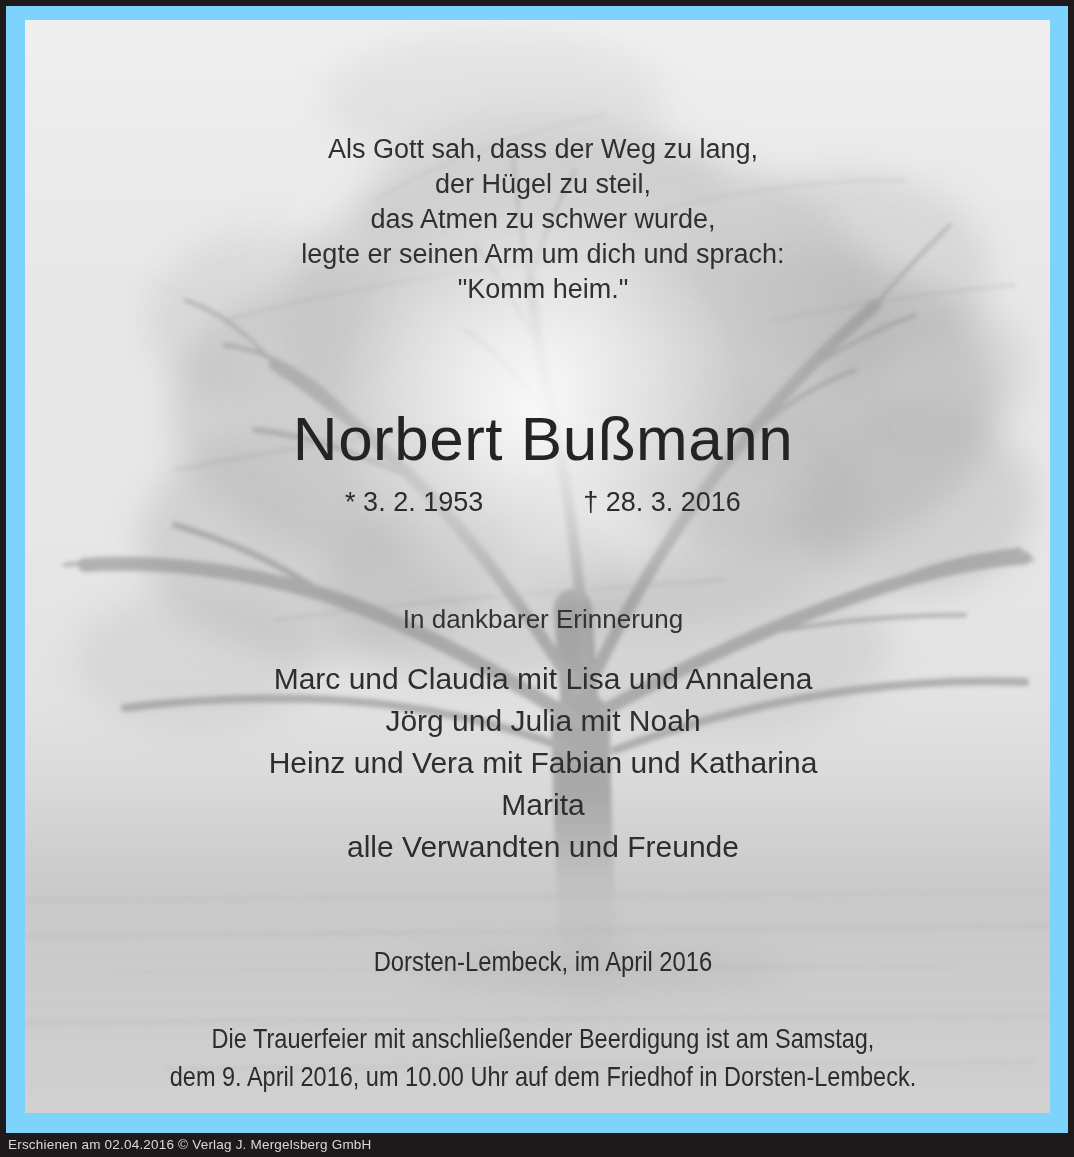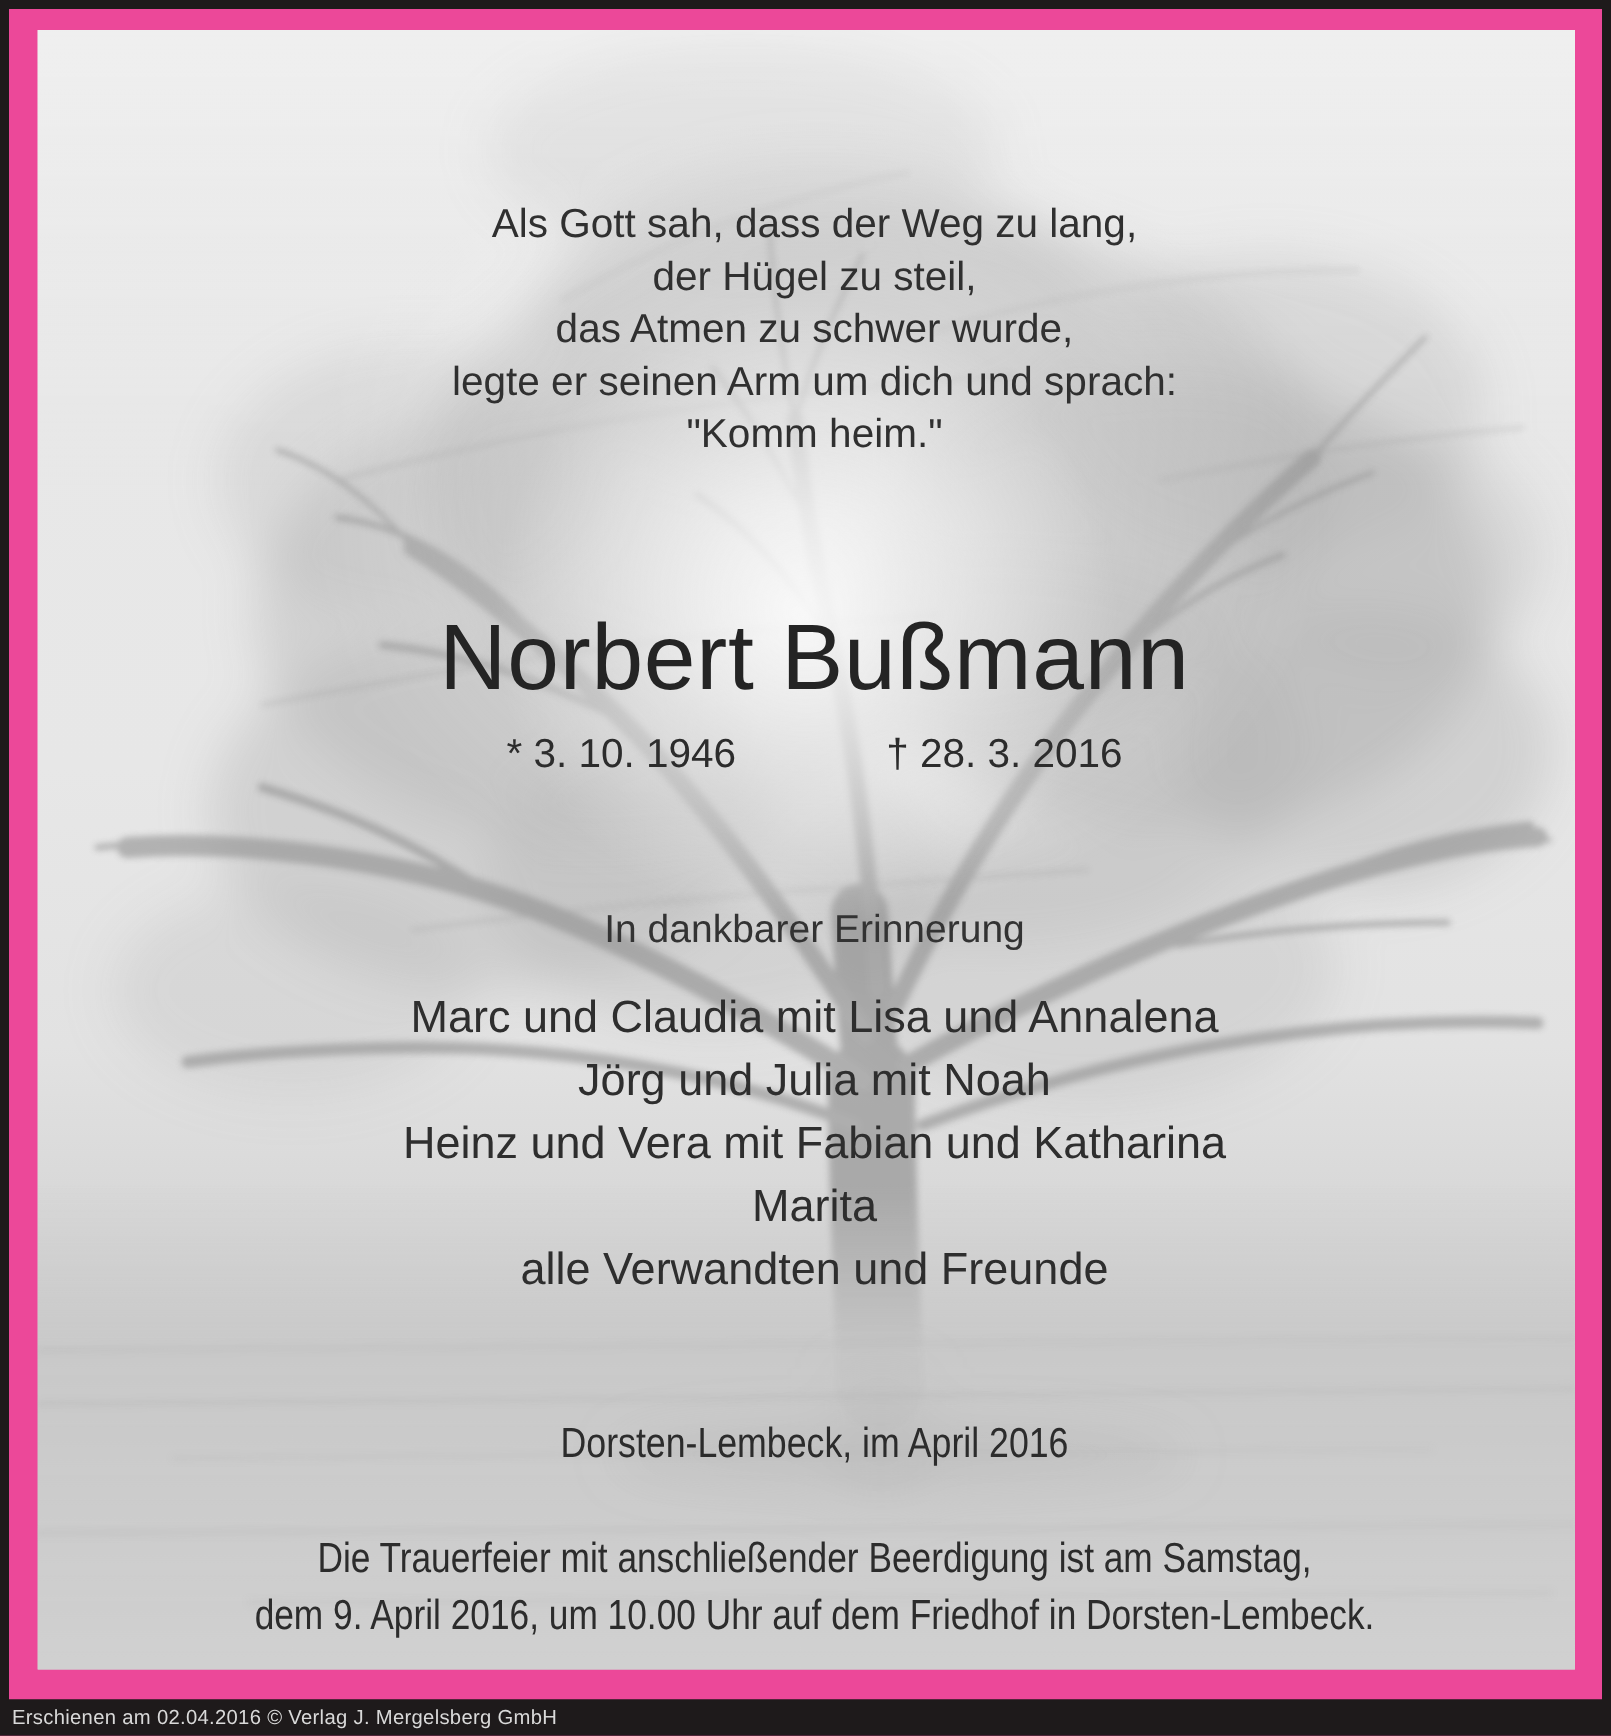--- a/index.html
+++ b/index.html
@@ -4,21 +4,21 @@
 <style>
   html,body{margin:0;padding:0;}
   body{
     width:1074px;height:1157px;position:relative;
     background:#1e1a1b;
     font-family:"Liberation Sans","DejaVu Sans",sans-serif;
     overflow:hidden;
   }
   .paper{
     position:absolute;top:6px;left:6px;right:6px;bottom:24px;
-    background:#ec4899;
+    background:#7dd3fc;
     text-decoration:underline;
   }
   .photo{
     position:absolute;top:14px;left:19px;width:1025px;height:1093px;
     overflow:hidden;
     background:
       linear-gradient(180deg,
         #e9e9e9 0%, #e7e7e7 45%, #e2e2e2 62%,
         #d3d3d3 76%, #c7c7c7 84%, #c9c9c9 92%, #d2d2d2 100%);
   }
@@ -144,21 +144,21 @@
         <div class="line">Als Gott sah, dass der Weg zu lang,</div>
         <div class="line">der Hügel zu steil,</div>
         <div class="line">das Atmen zu schwer wurde,</div>
         <div class="line">legte er seinen Arm um dich und sprach:</div>
         <div class="line">"Komm heim."</div>
       </div>
 
     <div class="tblock name">Norbert Bußmann</div>
 
     <div class="tblock dates">
-      <span>* 3. 10. 1946</span>
+      <span>* 3. 2. 1953</span>
       <span>† 28. 3. 2016</span>
     </div>
 
     <div class="tblock remembrance">In dankbarer Erinnerung</div>
 
     <div class="tblock mourners">
         <div class="line">Marc und Claudia mit Lisa und Annalena</div>
         <div class="line">Jörg und Julia mit Noah</div>
         <div class="line">Heinz und Vera mit Fabian und Katharina</div>
         <div class="line">Marita</div>

